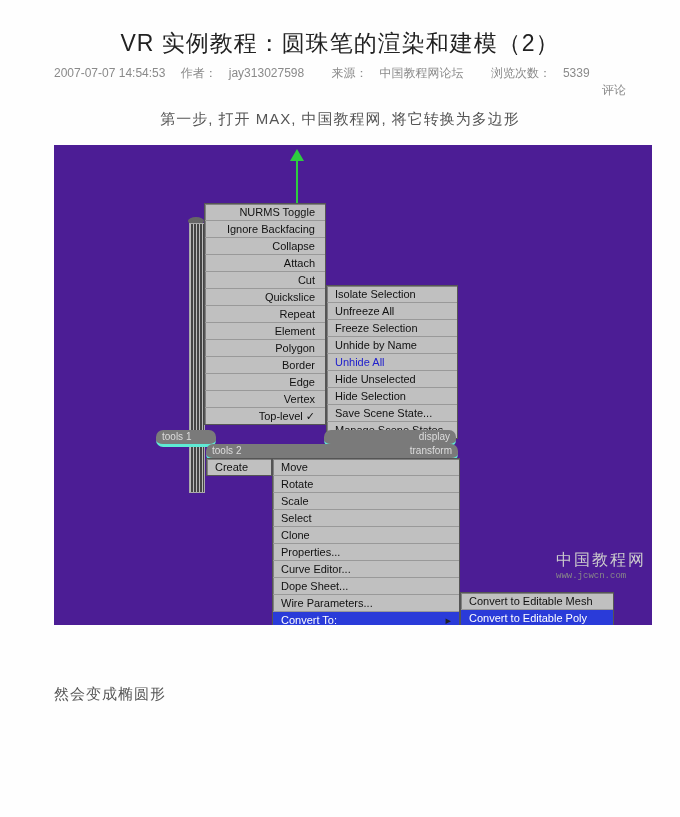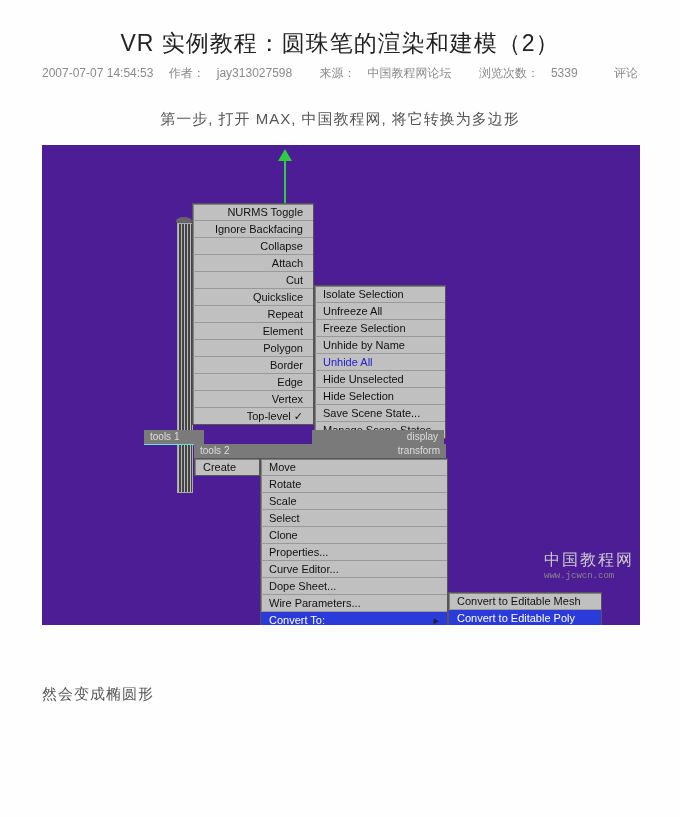--- a/index.html
+++ b/index.html
@@ -4,21 +4,21 @@
 <style>
   body {
     margin: 0;
     padding: 0;
     background: #fefefe;
     font-family: "SimSun", "Microsoft YaHei", sans-serif;
     color: #333;
     width: 680px;
   }
   .page {
-    padding: 20px 42px;
+    padding: 20px 54px;
   }
   h1.title {
     font-size: 23px;
     text-align: center;
     margin: 8px 0 6px 0;
     color: #222;
     font-weight: 400;
     letter-spacing: 1px;
   }
   .meta {
@@ -88,21 +88,22 @@
   .menu .row.l { text-align: left; }
   .menu .row:last-child { border-bottom: none; }
   .menu .row.hl { background: #2a3bd9; color: #fff; }
   .menu .row.sub::after {
     content: "▸"; float: right; margin-left: 6px; color:#222;
   }
   .menu .check::after { content:" ✓"; }
   .hdr {
     background:#7a7a7a; color:#ddd; text-align:left; padding:0 6px;
     height:14px; line-height:14px; font-size:10px;
-    border-bottom:1px solid #5eead4;
+    border-bottom:3px solid #5eead4;
+    border-radius:7px;
   }
   .hdr.rt { text-align:right; }
   
   #m1 { left:150px; top:58px; width:120px; }
   #m1 .row { text-align:right; padding-right:10px;}
   #m2 { left:272px; top:140px; width:130px; }
   #m2 .row { text-align:left; }
   #m2 .row.unhide { color:#2020cc; }
   
   #hdrbar1 { position:absolute; left:102px; top:285px; width:300px; }

